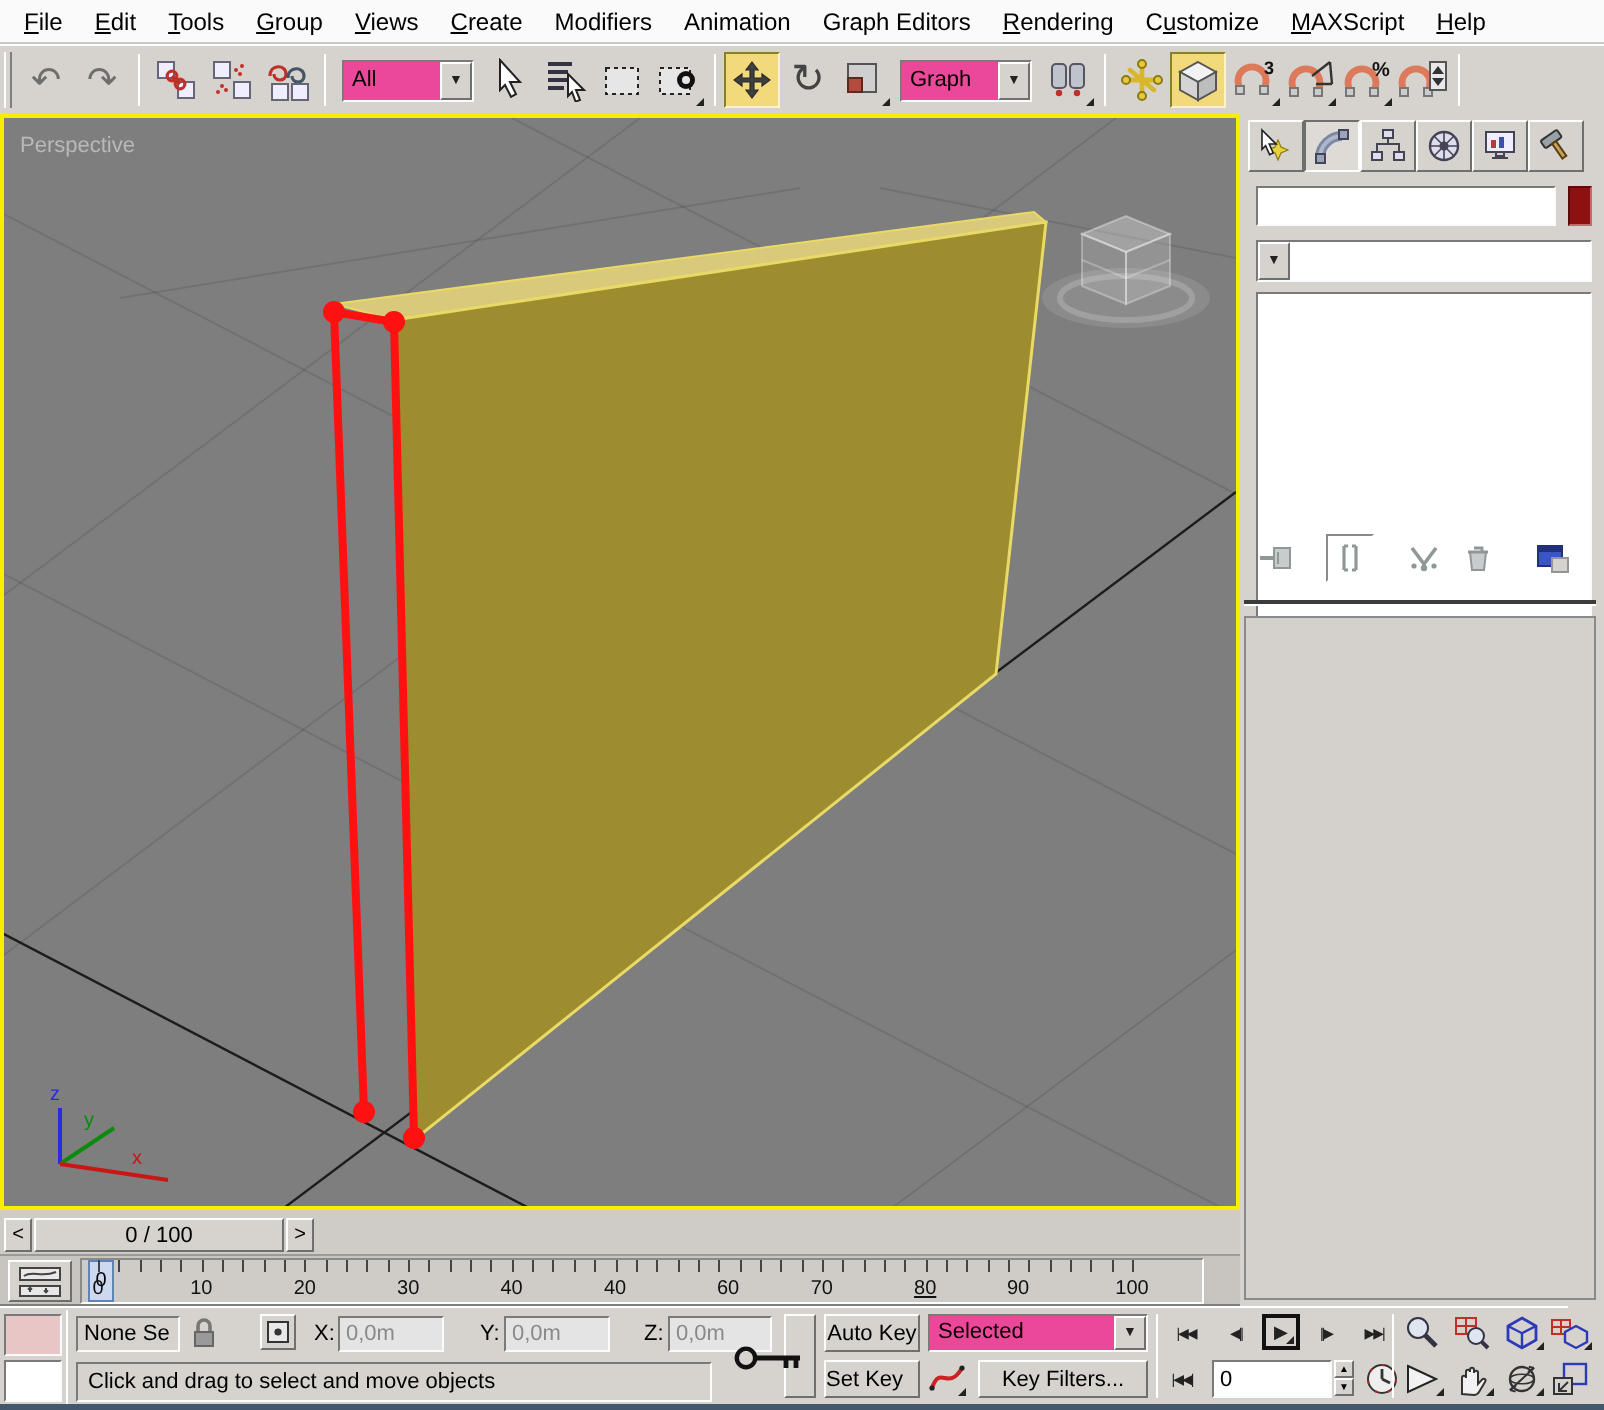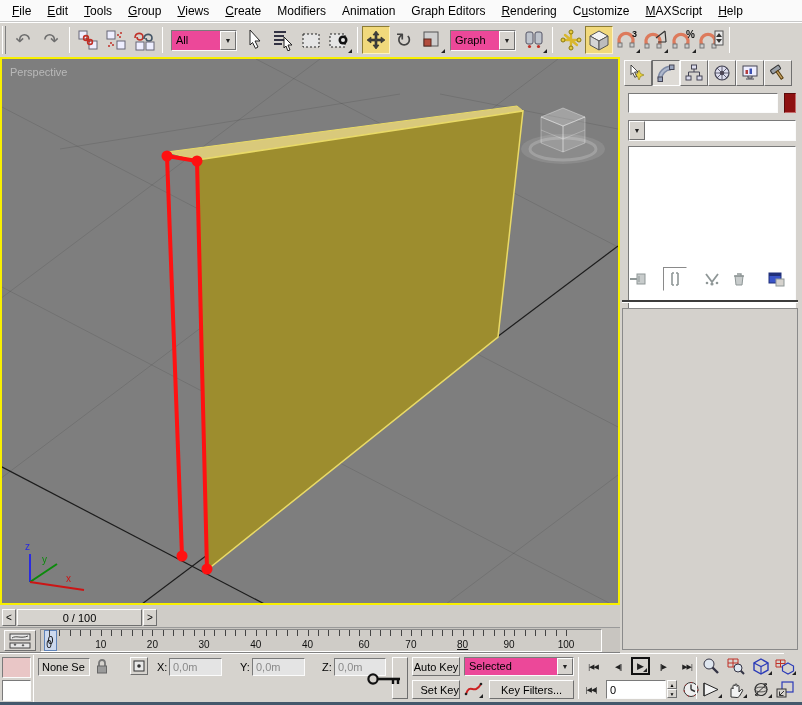--- a/index.html
+++ b/index.html
@@ -504,23 +504,24 @@
     <input class="cfield" style="left: 334px; top: 4px; width: 52px;" readonly="" value="0,0m">
     <div class="abs raised" style="left:392px;top:3px;width:16px;height:42px"></div>
     <div class="abs" style="left:362px;top:10px;width:46px;height:30px;display:flex;align-items:center;justify-content:center">
       <svg width="38" height="18">
         <circle cx="7" cy="9" r="4.6" stroke="#111" stroke-width="2.2" fill="none"></circle>
         <line x1="11.5" y1="9" x2="34" y2="9" stroke="#111" stroke-width="2.6"></line>
         <line x1="27" y1="9" x2="27" y2="14" stroke="#111" stroke-width="2.4"></line>
         <line x1="32" y1="9" x2="32" y2="14" stroke="#111" stroke-width="2.4"></line>
       </svg>
     </div>
+    <div class="abs sunk" style="left:38px;top:27px;width:318px;height:20px;padding:3px 5px">Click and drag to select and move objects</div>
 
     <div class="abs raised" style="left:412px;top:3px;width:48px;height:19px;text-align:center;padding-top:3px">Auto Key</div>
-    <div class="abs raised" style="left:412px;top:26px;width:48px;height:19px;text-align:right;padding-top:3px">Set Key</div>
+    <div class="abs raised" style="left:412px;top:26px;width:48px;height:19px;text-align:left;padding-top:3px">Set Key</div>
     <div class="abs" style="left:464px;top:3px">
       <div class="combo" style="width:110px;height:19px;margin:0">
         <span class="cval" style="flex:1;padding-top:2px">Selected</span>
         <span class="cbtn">▼</span>
       </div>
     </div>
     <div class="abs fly" style="left:464px;top:26px;width:20px;height:19px">
       <svg width="20" height="19">
         <path d="M2,14 C6,2 10,16 17,4" stroke="#cc2222" stroke-width="2" fill="none"></path>
         <circle cx="2" cy="14" r="1.3" fill="#222"></circle>

